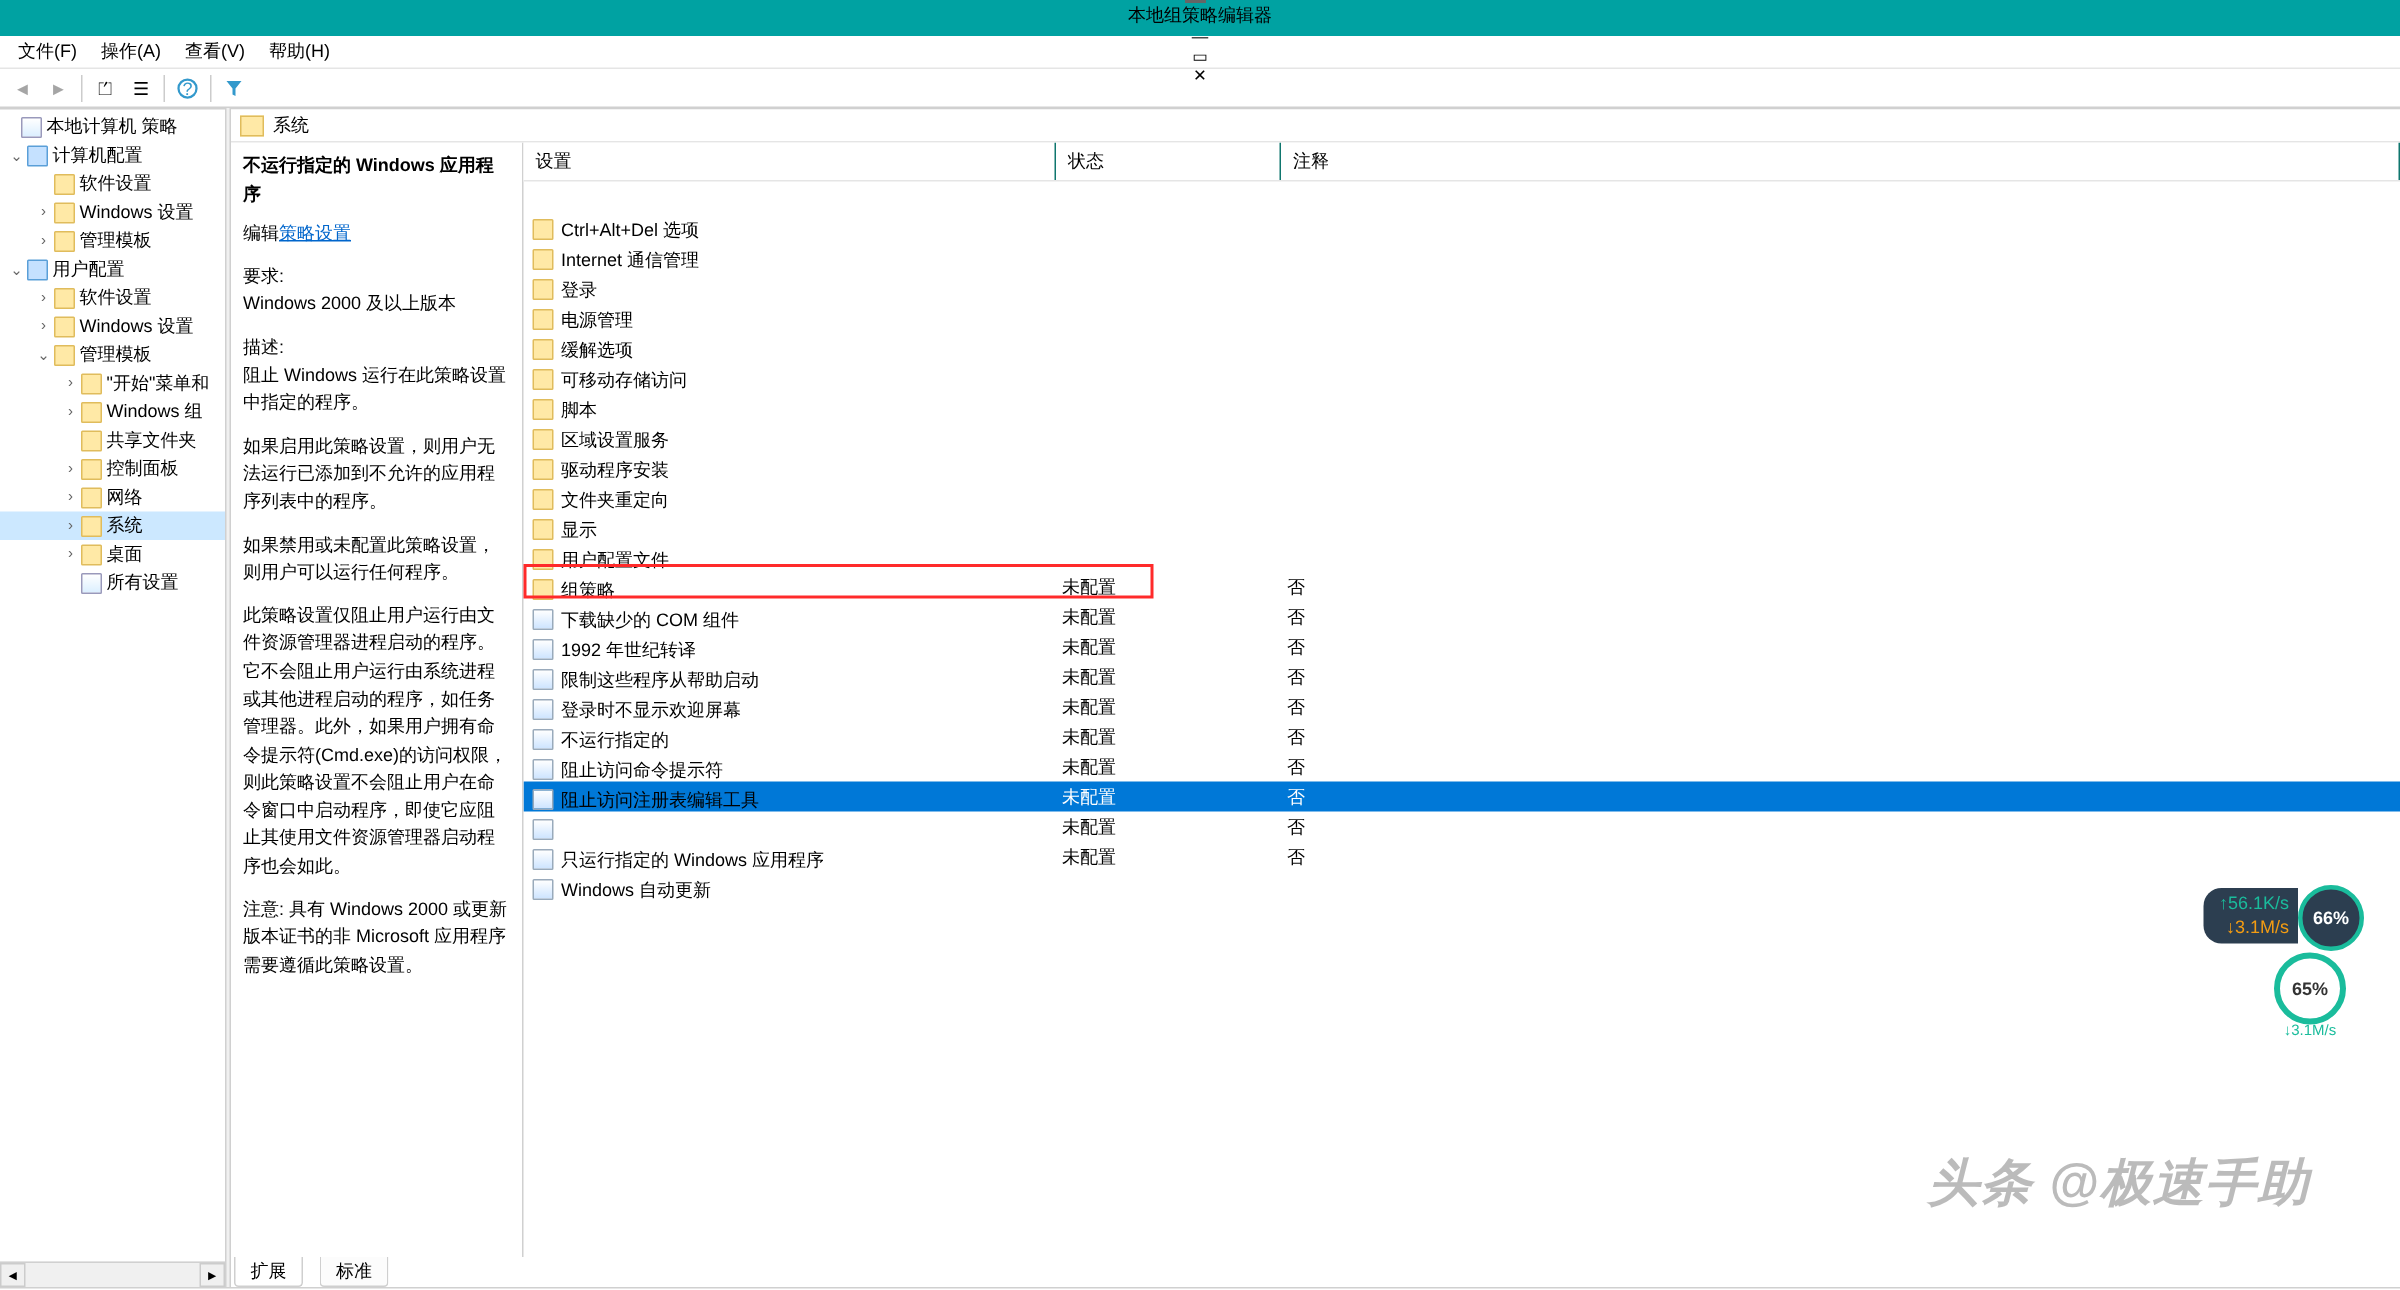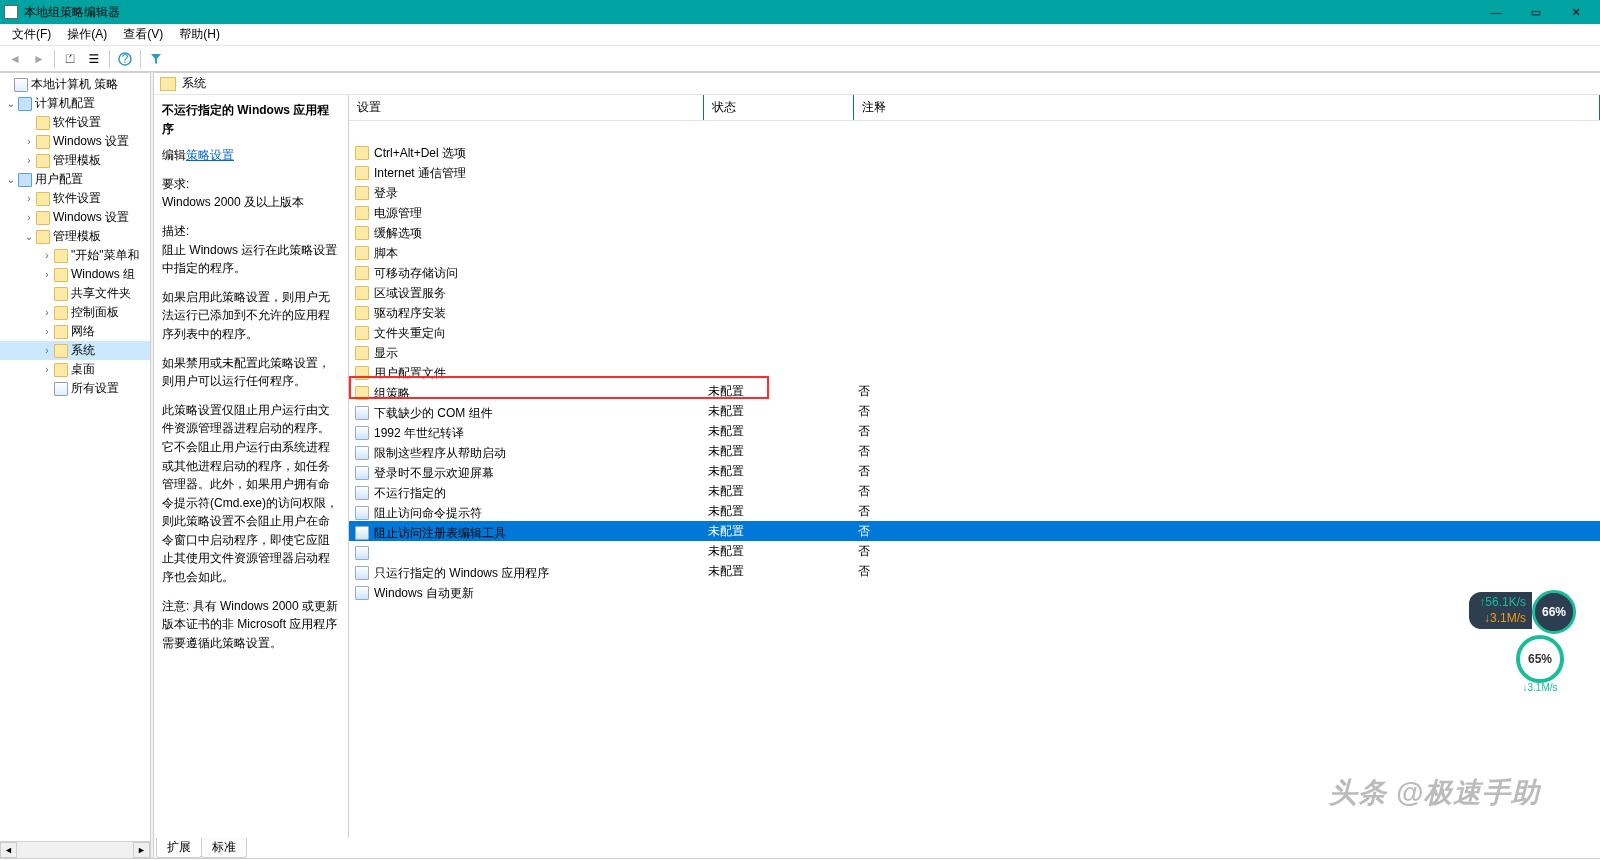--- a/index.html
+++ b/index.html
@@ -1,19 +1,19 @@
 <!DOCTYPE html>
 <html><head>
 <meta charset="utf-8">
 <style>
 * { margin:0; padding:0; box-sizing:border-box; font-family:"Microsoft YaHei","Segoe UI",sans-serif; font-size:12px; }
 body { width:1600px; height:860px; background:#fff; overflow:hidden; position:relative; }
 
 
-.titlebar { height:24px; background:#00a2a2; display:flex; align-items:center; padding:0 4px; color:#000; }
+.titlebar { height:24px; background:#00a2a2; display:flex; align-items:center; padding:0 4px; color:#000;flex-direction:column; }
 .titlebar .icon { width:14px; height:14px; margin-right:6px; background:#fff; border:1px solid #666; }
 .titlebar .spacer { flex:1; }
 .winbtn { width:40px; height:24px; display:flex; align-items:center; justify-content:center; font-size:11px; }
 
 
 .menubar { height:22px; background:#fff; display:flex; align-items:center; padding:0 4px; border-bottom:1px solid #e5e5e5; }
 .menubar .item { padding:2px 8px; }
 
 
 .toolbar { height:26px; background:#fff; display:flex; align-items:center; padding:2px 4px; border-bottom:1px solid #d0d0d0; gap:2px; }
@@ -59,34 +59,34 @@
 .row.sel { background:#0078d7; color:#fff; }
 .row .cell-name { width:355px; display:flex; align-items:center; padding-left:6px;margin-top:44px; }
 .row .cell-state { width:150px; padding-left:4px; }
 .row .cell-comment { flex:1; padding-left:4px; }
 .row .ricon { width:14px; height:14px; margin-right:5px; flex-shrink:0; }
 .pol { background:linear-gradient(#fff,#cde4ff); border:1px solid #9ab; border-radius:1px; }
 
 .highlight-box { position:absolute; border:2px solid #ff2a2a; pointer-events:none; }
 
 
-.tabs { height:20px; display:flex; align-items:flex-end; padding-left:2px; gap:0; }
+.tabs { height:20px; display:flex; align-items:flex-end; padding-left:2px; gap:12px; }
 .tab { padding:1px 10px; border:1px solid #cfcfcf; border-top:none; border-radius:0 0 3px 3px; background:#fcfcfc; margin-right:-1px; }
 .tab.active { background:#fff; z-index:1; }
 
 
 .statusbar { height:22px; border-top:1px solid #d0d0d0; padding:2px 8px; display:flex; align-items:center; }
 
 
 .hscroll { height:17px; background:#f0f0f0; border-top:1px solid #d0d0d0; display:flex; }
 .hscroll .btn { width:17px; display:flex; align-items:center; justify-content:center; background:#f0f0f0; border:1px solid #ccc; font-size:9px; }
 .hscroll .track { flex:1; }
 
 
-.watermark { position:absolute; right:60px; bottom:48px; font-size:28px; color:rgba(60,60,60,.35); font-weight:bold; letter-spacing:1px; font-style:italic; pointer-events:none; }
+.watermark { position:absolute; right:60px; bottom:48px; font-size:34px; color:rgba(60,60,60,.35); font-weight:bold; letter-spacing:1px; font-style:italic; pointer-events:none; }
 .gauge { position:absolute; border-radius:50%; display:flex; align-items:center; justify-content:center; font-weight:bold; }
 .gauge1 { width:44px; height:44px; right:24px; top:590px; background:#2c3e50; color:#fff; border:3px solid #1abc9c; font-size:14px; }
 .speed-box { position:absolute; right:68px; top:592px; background:#2c3e50; color:#1abc9c; font-size:10px; padding:3px 6px 3px 10px; border-radius:12px 0 0 12px; line-height:1.3; text-align:right; }
 .gauge2 { width:48px; height:48px; right:36px; top:635px; background:#fff; border:4px solid #1abc9c; color:#333; font-size:14px; }
 .gauge2 .sub { position:absolute; bottom:-14px; font-size:10px; color:#1abc9c; font-weight:normal; }
 </style>
 </head>
 <body>
 
 <div class="titlebar">
@@ -287,29 +287,29 @@
               <div class="cell-name">
                 <span class="ricon fld"></span>
                 <span>缓解选项</span>
               </div>
               <div class="cell-state"></div>
               <div class="cell-comment"></div>
             </div>
             <div class="row">
               <div class="cell-name">
                 <span class="ricon fld"></span>
+                <span>可移动存储访问</span>
+              </div>
+              <div class="cell-state"></div>
+              <div class="cell-comment"></div>
+            </div>
+            <div class="row">
+              <div class="cell-name">
+                <span class="ricon fld"></span>
                 <span>脚本</span>
-              </div>
-              <div class="cell-state"></div>
-              <div class="cell-comment"></div>
-            </div>
-            <div class="row">
-              <div class="cell-name">
-                <span class="ricon fld"></span>
-                <span>可移动存储访问</span>
               </div>
               <div class="cell-state"></div>
               <div class="cell-comment"></div>
             </div>
             <div class="row">
               <div class="cell-name">
                 <span class="ricon fld"></span>
                 <span>区域设置服务</span>
               </div>
               <div class="cell-state"></div>

